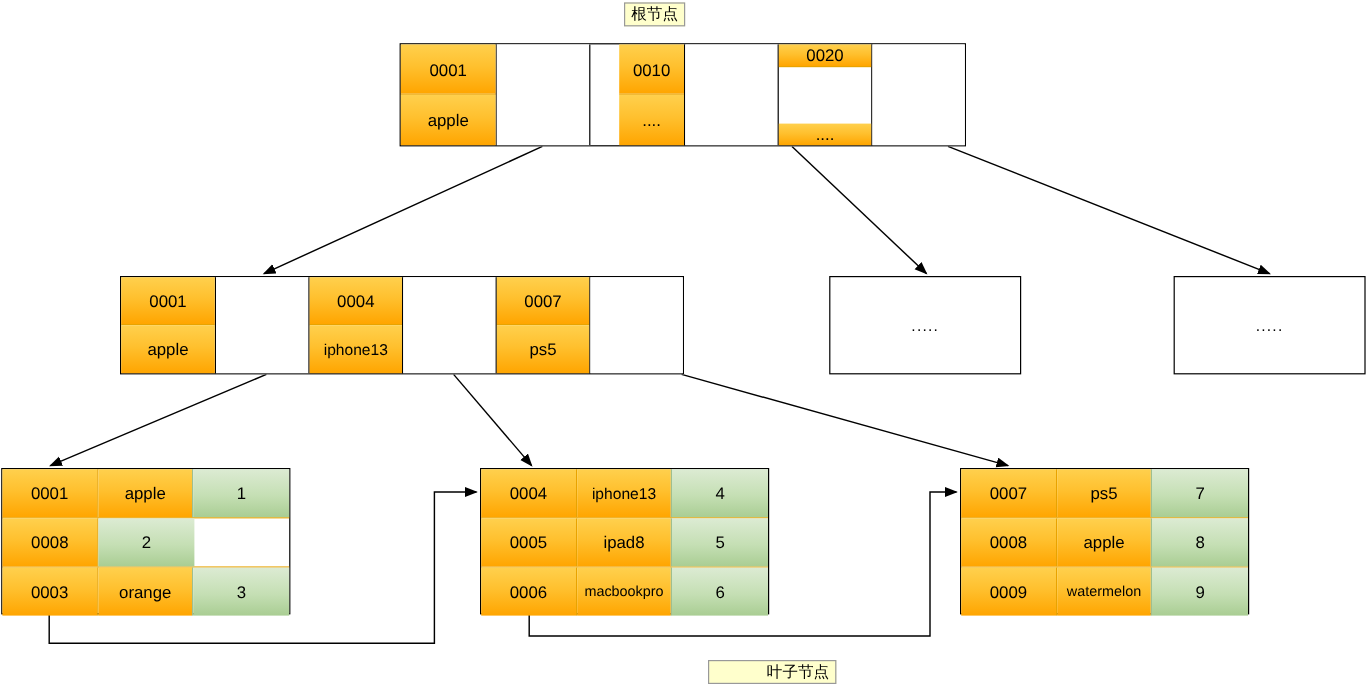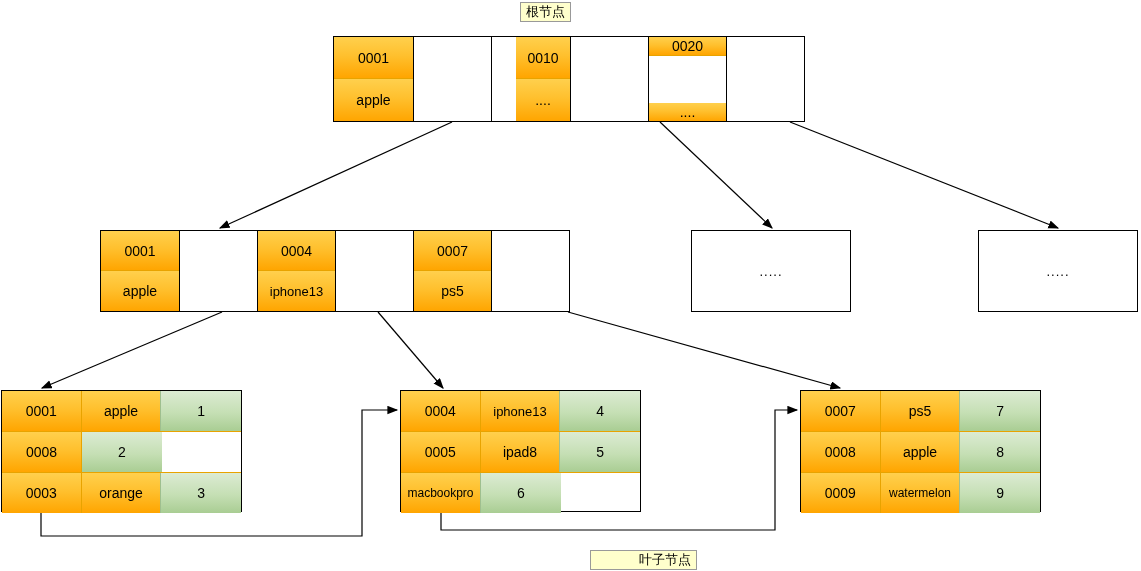--- a/index.html
+++ b/index.html
@@ -239,20 +239,21 @@
       <div class="leaf-cell c-id">0004</div>
       <div class="leaf-cell c-name" style="font-size:13px;">iphone13</div>
       <div class="leaf-cell c-val">4</div>
     </div>
     <div class="leaf-row">
       <div class="leaf-cell c-id">0005</div>
       <div class="leaf-cell c-name">ipad8</div>
       <div class="leaf-cell c-val">5</div>
     </div>
     <div class="leaf-row">
+      <div class="leaf-cell c-id">0006</div>
       <div class="leaf-cell c-name" style="font-size:12px;">macbookpro</div>
       <div class="leaf-cell c-val">6</div>
     </div>
   </div>
 
   <div class="leaf-node" style="left:800px; top:390px; width:241px; height:122px;">
     <div class="leaf-row">
       <div class="leaf-cell c-id">0007</div>
       <div class="leaf-cell c-name">ps5</div>
       <div class="leaf-cell c-val">7</div>

